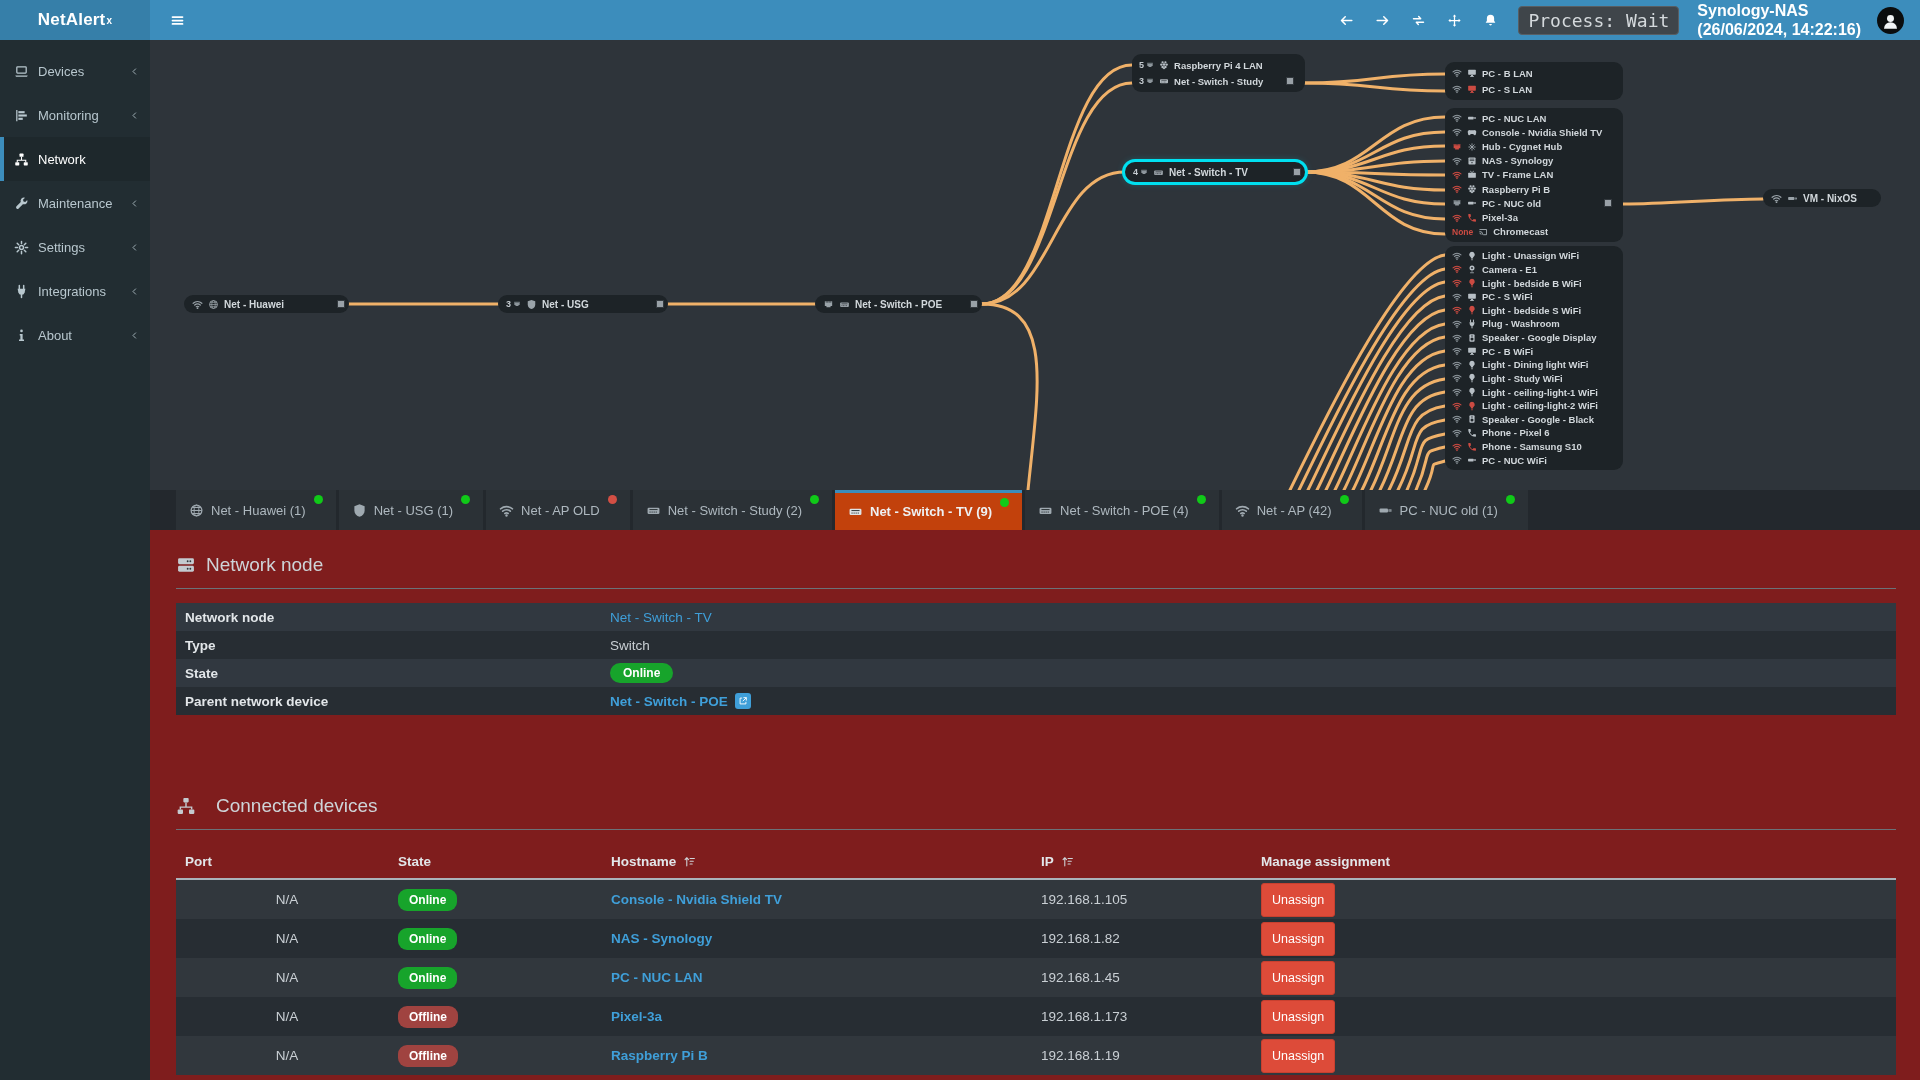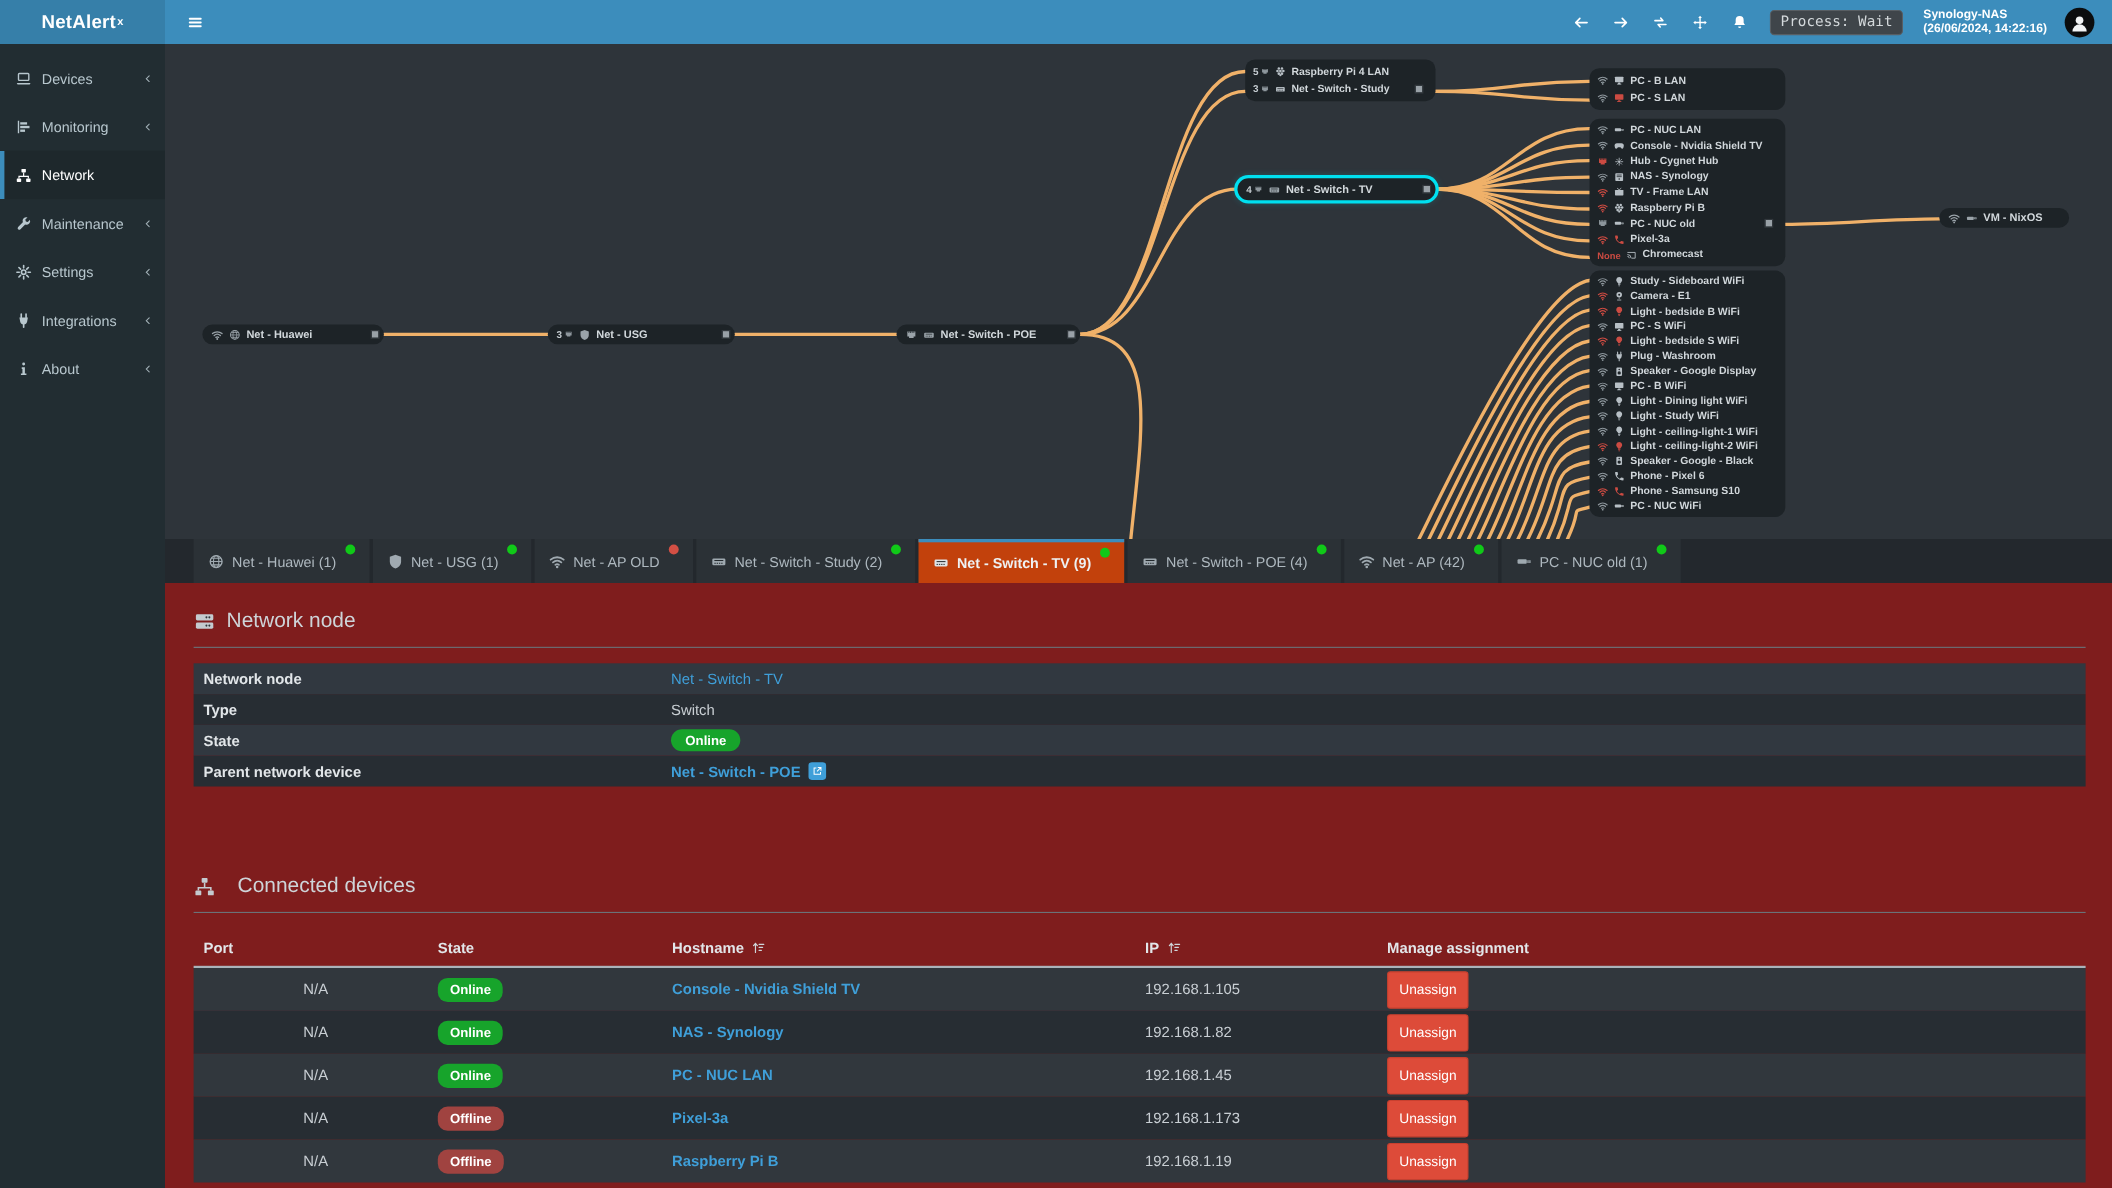--- a/index.html
+++ b/index.html
@@ -10,22 +10,22 @@
   
   .hdr { position:absolute; top:0; left:0; width:1920px; height:40px; background:#3c8dbc; display:flex; color:#fff; z-index:30; }
   .logo { width:150px; height:40px; background:#367fa9; display:flex; align-items:center; justify-content:center; font-size:17px; font-weight:bold; letter-spacing:.2px; }
   .logo sup { font-size:10px; margin-left:1px; }
   .hmain { flex:1; display:flex; align-items:center; padding:0 16px 0 10px; }
   .burger { width:34px; height:40px; display:flex; align-items:center; justify-content:center; background:transparent; border:none; color:#fff; cursor:pointer; }
   .burger svg { width:15px; height:15px; }
   .hspace { flex:1; }
   .hicons { display:flex; align-items:center; gap:21px; margin-right:20px; }
   .hicons svg { width:15px; height:15px; color:#fff; cursor:pointer; }
-  .proc { font-family:"DejaVu Sans Mono",monospace; font-size:13px; background:#3f454a; color:#d4d9dc; border:1px solid #585e63; border-radius:4px; padding:3px 9px; margin-right:18px; white-space:nowrap; }
-  .hostinfo { text-align:left; font-size:11px; font-weight:bold; line-height:1.2; margin-right:16px; white-space:nowrap; }
+  .proc { font-family:"DejaVu Sans Mono",monospace; font-size:18px; background:#3f454a; color:#d4d9dc; border:1px solid #585e63; border-radius:4px; padding:3px 9px; margin-right:18px; white-space:nowrap; }
+  .hostinfo { text-align:left; font-size:16px; font-weight:bold; line-height:1.2; margin-right:16px; white-space:nowrap; }
   .avatar { width:27px; height:27px; border-radius:50%; background:#0b0d0e; display:flex; align-items:center; justify-content:center; overflow:hidden; cursor:pointer; }
   .avatar svg { width:19px; height:19px; color:#f2f4f5; margin-top:3px; }
 
   
   .sidebar { position:absolute; top:40px; left:0; width:150px; bottom:0; background:#222d32; padding-top:9px; z-index:20; }
   .sitem { height:44px; display:flex; align-items:center; gap:9px; padding-left:14px; color:#b8c7ce; font-size:13px; cursor:pointer; position:relative; }
   .sitem svg.si { width:15px; height:15px; flex:0 0 15px; }
   .sitem .chev { margin-left:auto; margin-right:11px; width:9px; height:9px; opacity:.85; }
   .sitem.active { background:#1e282c; color:#fff; box-shadow:inset 4px 0 0 #3c8dbc; }
 
@@ -584,21 +584,21 @@
     </div>
 
     <div class="box" style="left:1295px;top:206px;width:178px;height:224px">
       <div class="brow">
           <svg class="ic ci ok">
             <use href="#i-wifi"></use>
           </svg>
           <svg class="ic di">
             <use href="#i-bulb"></use>
           </svg>
-          <span>Study - Sideboard WiFi</span>
+          <span>Light - Unassign WiFi</span>
         </div>
       <div class="brow">
           <svg class="ic ci down">
             <use href="#i-wifi"></use>
           </svg>
           <svg class="ic di">
             <use href="#i-camera"></use>
           </svg>
           <span>Camera - E1</span>
         </div>

